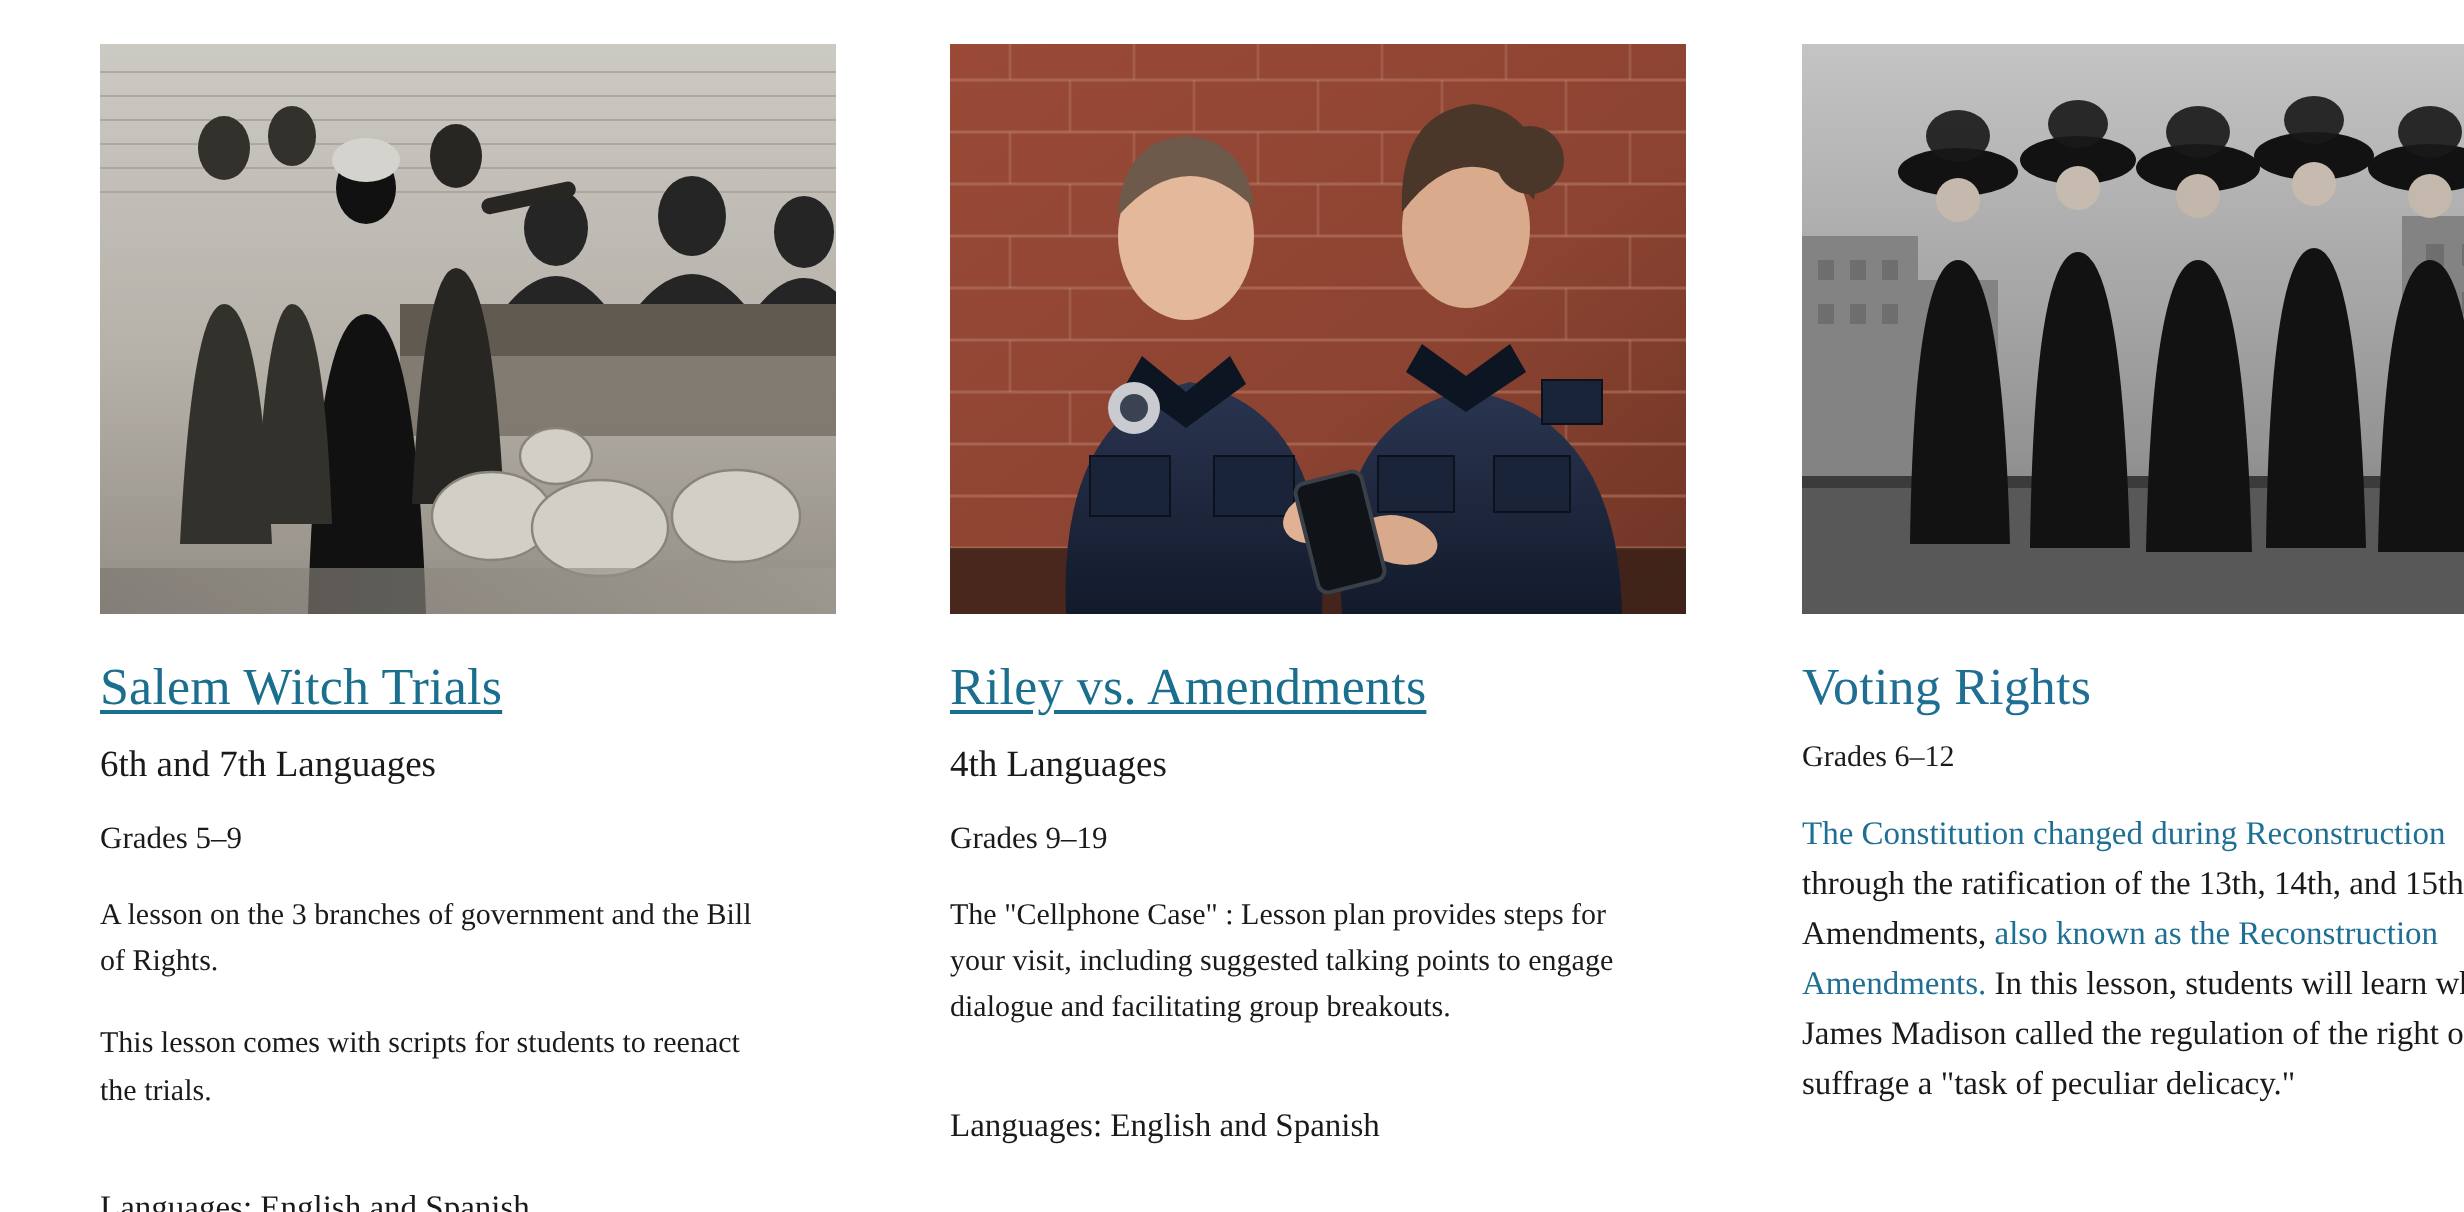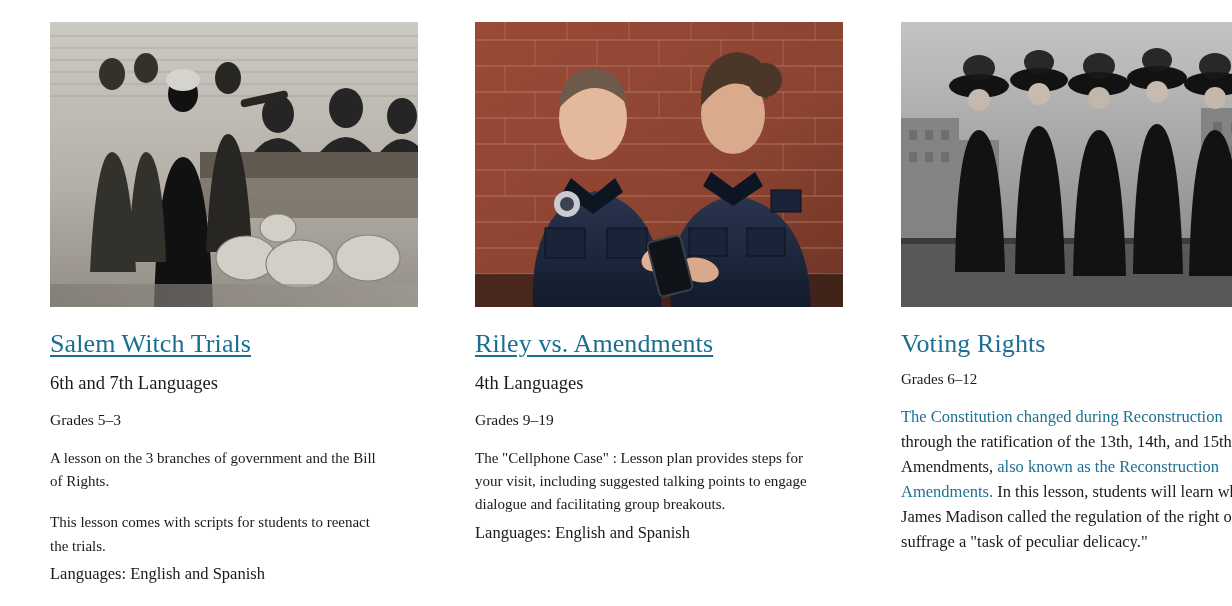--- a/index.html
+++ b/index.html
@@ -69,21 +69,21 @@
     color: #1a1a1a;
   }
   .para {
     margin-top: 18px;
     font-size: 15px;
     line-height: 1.55;
     color: #1a1a1a;
     max-width: 340px;
   }
   .lang {
-    margin-top: 6px;
+    margin-top: 36px;
     font-size: 16.5px;
     color: #1a1a1a;
   }
   
   .card-3 .grades { margin-top: 12px; font-size: 15px; }
   .card-3 .body {
     margin-top: 16px;
     font-size: 16.5px;
     line-height: 1.52;
     max-width: 348px;
@@ -161,21 +161,21 @@
           </g>
           <rect x="0" y="262" width="368" height="23" fill="url(#floor1)" opacity="0.65"></rect>
 
           <g opacity="0.12" fill="#000">
             <rect x="0" y="0" width="368" height="285"></rect>
           </g>
         </svg>
       </div>
       <div class="card-title link">Salem Witch Trials</div>
       <div class="sub-amend">6th and 7th Languages</div>
-      <div class="grades">Grades 5–3</div>
+      <div class="grades">Grades 5–9</div>
       <div class="para">A lesson on the 3 branches of government and the Bill of Rights.</div>
       <div class="para">This lesson comes with scripts for students to reenact the trials.</div>
       <div class="lang">Languages: English and Spanish</div>
     </div>
 
     <div class="card card-2">
       <div class="thumb">
         <svg width="368" height="285" viewBox="0 0 368 285" xmlns="http://www.w3.org/2000/svg" aria-hidden="true">
           <defs>
             <linearGradient id="brick" x1="0" y1="0" x2="1" y2="1">

